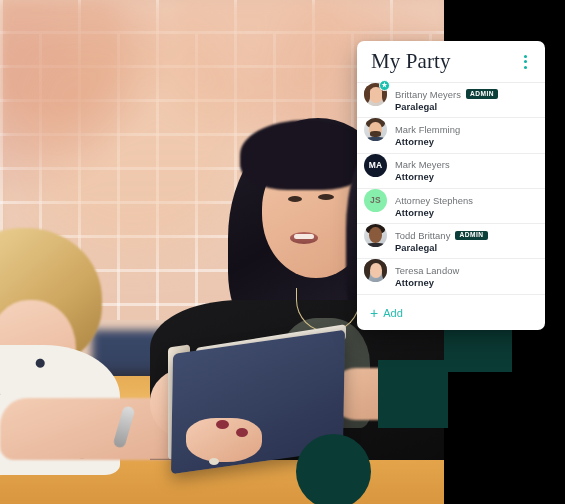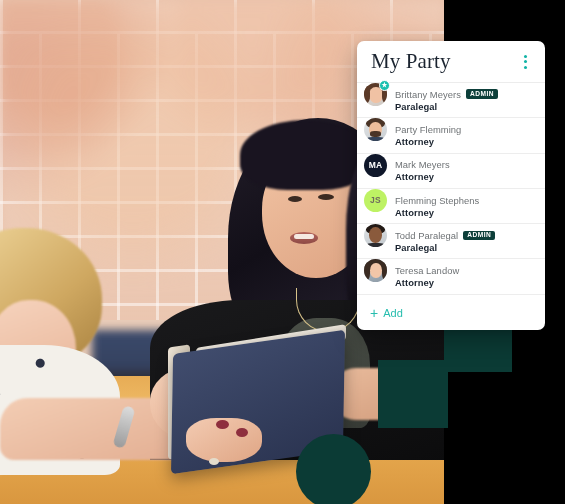--- a/index.html
+++ b/index.html
@@ -417,58 +417,58 @@
           <div class="ph">
             <div class="bg" style="background:linear-gradient(160deg,#e3e5e6,#c9ced2)"></div>
             <div class="hair" style="left:2px;top:-1px;width:19px;height:11px;background:#4a3426"></div>
             <div class="face" style="left:5px;top:4px;width:13px;height:15px;background:#edbd9a"></div>
             <div class="hair" style="left:6px;top:13px;width:11px;height:6px;background:#4a3426;border-radius:40%"></div>
             <div class="hair" style="left:3px;top:19px;width:17px;height:6px;background:#34435a;border-radius:30%"></div>
           </div>
         </div>
         <div class="member-info">
           <div class="name-row">
-            <span class="m-name">Party Flemming</span>
+            <span class="m-name">Mark Flemming</span>
           </div>
           <span class="m-role">Attorney</span>
         </div>
       </div>
 
       <div class="member">
         <div class="avatar" style="background:#0f172a">MA</div>
         <div class="member-info">
           <div class="name-row">
             <span class="m-name">Mark Meyers</span>
           </div>
           <span class="m-role">Attorney</span>
         </div>
       </div>
 
       <div class="member">
-        <div class="avatar" style="background:#bef264;color:#6f6a5e">JS</div>
+        <div class="avatar" style="background:#86efac;color:#6f6a5e">JS</div>
         <div class="member-info">
           <div class="name-row">
-            <span class="m-name">Flemming Stephens</span>
+            <span class="m-name">Attorney Stephens</span>
           </div>
           <span class="m-role">Attorney</span>
         </div>
       </div>
 
       <div class="member">
         <div class="avatar">
           <div class="ph">
             <div class="bg" style="background:linear-gradient(160deg,#dfe3e6,#c2c8cd)"></div>
             <div class="hair" style="left:2px;top:0px;width:19px;height:10px;background:#231a16"></div>
             <div class="face" style="left:5px;top:3px;width:13px;height:16px;background:#8a5a3c"></div>
             <div class="hair" style="left:3px;top:19px;width:17px;height:6px;background:#2b2b2f;border-radius:30%"></div>
           </div>
         </div>
         <div class="member-info">
           <div class="name-row">
-            <span class="m-name">Todd Paralegal</span>
+            <span class="m-name">Todd Brittany</span>
             <span class="admin-badge">ADMIN</span>
           </div>
           <span class="m-role">Paralegal</span>
         </div>
       </div>
 
       <div class="member">
         <div class="avatar">
           <div class="ph">
             <div class="bg" style="background:linear-gradient(160deg,#b9c4cc,#8d9aa6)"></div>

